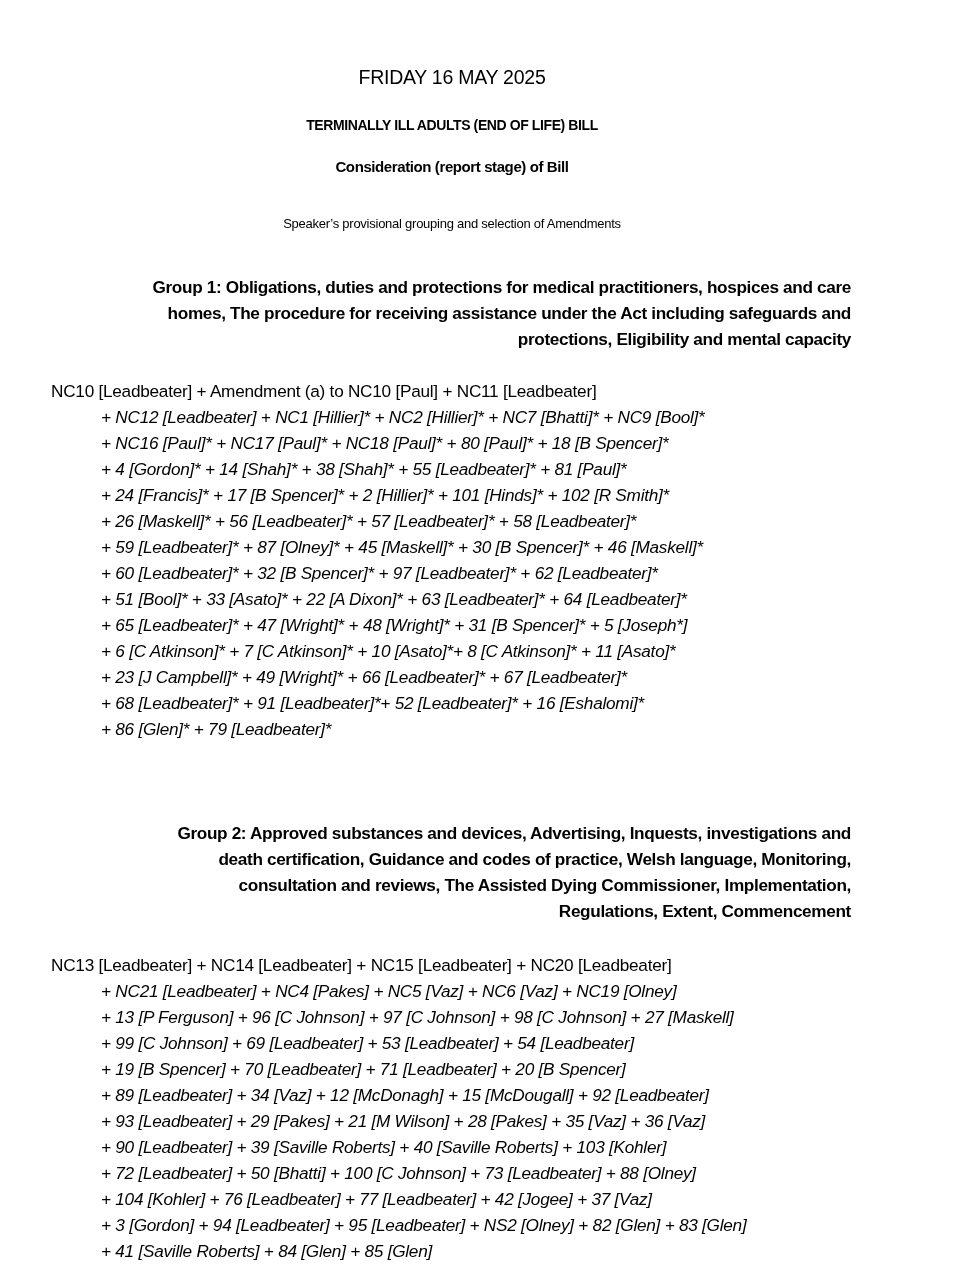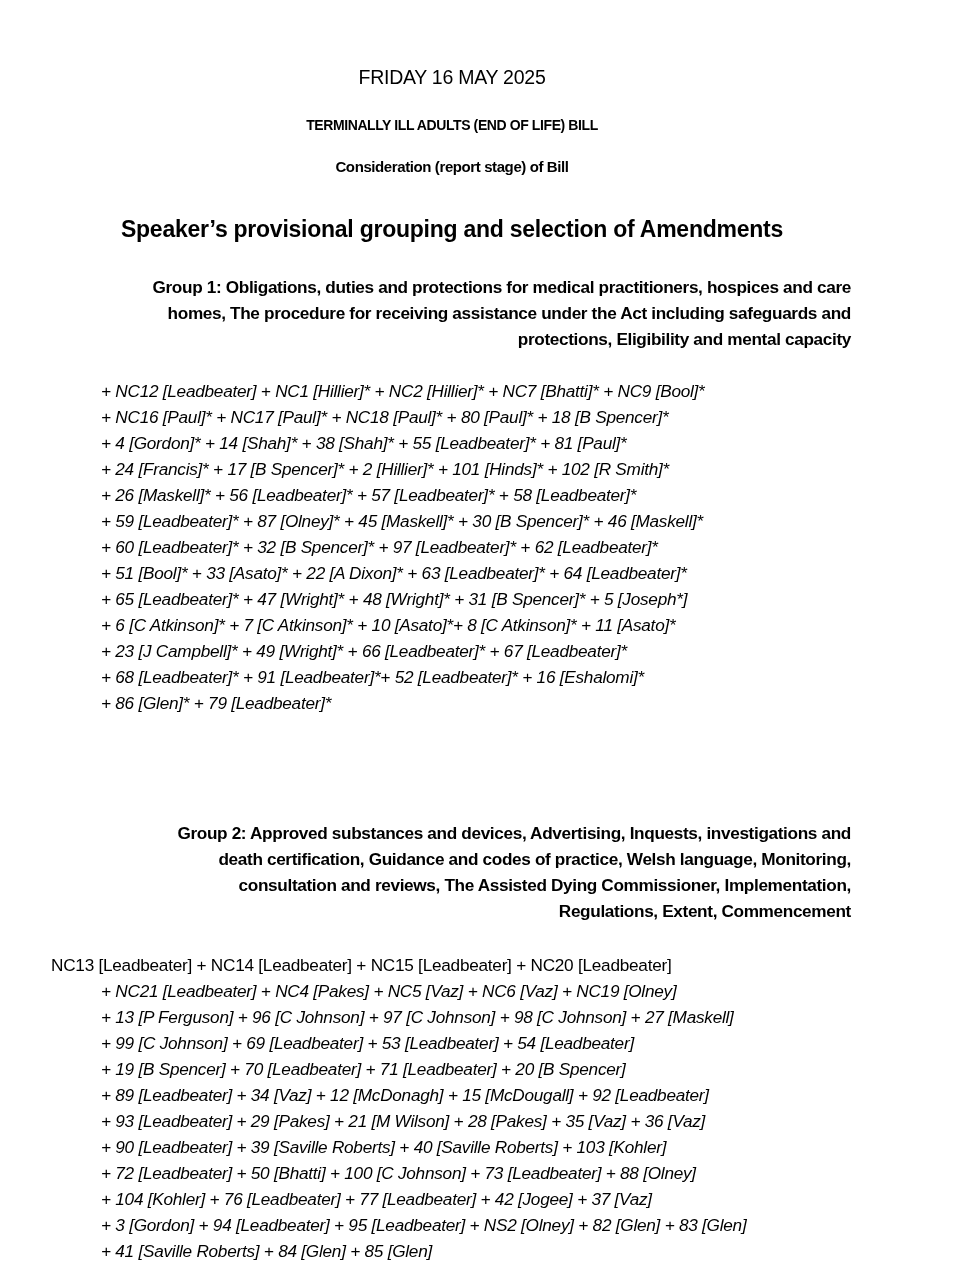--- a/index.html
+++ b/index.html
@@ -39,22 +39,21 @@
       letter-spacing: -0.4px;
     }
     #stage {
       top: 158px;
       font-size: 15px;
       font-weight: bold;
       letter-spacing: -0.4px;
     }
     #subtitle {
       top: 216px;
-      font-size: 23px;
-      font-weight: bold;
+      font-size: 13px;
     }
     .group-heading {
       position: absolute;
       left: 51px;
       width: 800px;
       font-weight: bold;
       line-height: 26px;
       letter-spacing: -0.35px;
       text-align: right;
     }
@@ -87,20 +86,21 @@
   <div id="stage" class="center">Consideration (report stage) of Bill</div>
   <div id="subtitle" class="center">Speaker’s provisional grouping and selection of Amendments</div>
 
   <div id="group1-heading" class="group-heading">
     <div>Group 1: Obligations, duties and protections for medical practitioners, hospices and care</div>
     <div>homes, The procedure for receiving assistance under the Act including safeguards and</div>
     <div>protections, Eligibility and mental capacity</div>
   </div>
 
   <div id="group1-amendments" class="amend-block">
+    <div class="amend-line">NC10 [Leadbeater] + Amendment (a) to NC10 [Paul] + NC11 [Leadbeater]</div>
     <div class="amend-line indent">+ NC12 [Leadbeater] + NC1 [Hillier]* + NC2 [Hillier]* + NC7 [Bhatti]* + NC9 [Bool]*</div>
     <div class="amend-line indent">+ NC16 [Paul]* + NC17 [Paul]* + NC18 [Paul]* + 80 [Paul]* + 18 [B Spencer]*</div>
     <div class="amend-line indent">+ 4 [Gordon]* + 14 [Shah]* + 38 [Shah]* + 55 [Leadbeater]* + 81 [Paul]*</div>
     <div class="amend-line indent">+ 24 [Francis]* + 17 [B Spencer]* + 2 [Hillier]* + 101 [Hinds]* + 102 [R Smith]*</div>
     <div class="amend-line indent">+ 26 [Maskell]* + 56 [Leadbeater]* + 57 [Leadbeater]* + 58 [Leadbeater]*</div>
     <div class="amend-line indent">+ 59 [Leadbeater]* + 87 [Olney]* + 45 [Maskell]* + 30 [B Spencer]* + 46 [Maskell]*</div>
     <div class="amend-line indent">+ 60 [Leadbeater]* + 32 [B Spencer]* + 97 [Leadbeater]* + 62 [Leadbeater]*</div>
     <div class="amend-line indent">+ 51 [Bool]* + 33 [Asato]* + 22 [A Dixon]* + 63 [Leadbeater]* + 64 [Leadbeater]*</div>
     <div class="amend-line indent">+ 65 [Leadbeater]* + 47 [Wright]* + 48 [Wright]* + 31 [B Spencer]* + 5 [Joseph*]</div>
     <div class="amend-line indent">+ 6 [C Atkinson]* + 7 [C Atkinson]* + 10 [Asato]*+ 8 [C Atkinson]* + 11 [Asato]*</div>

